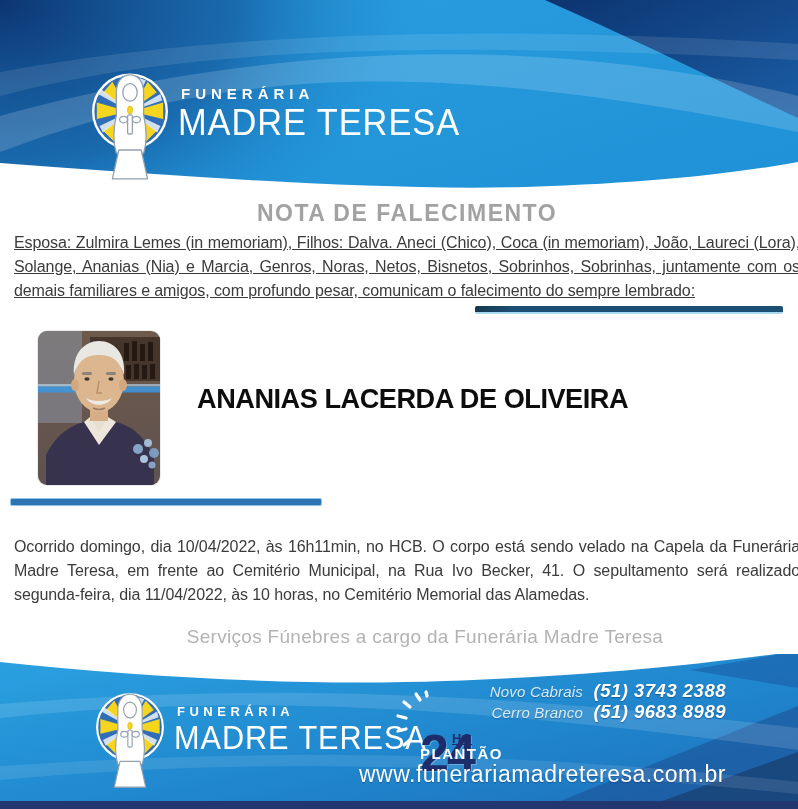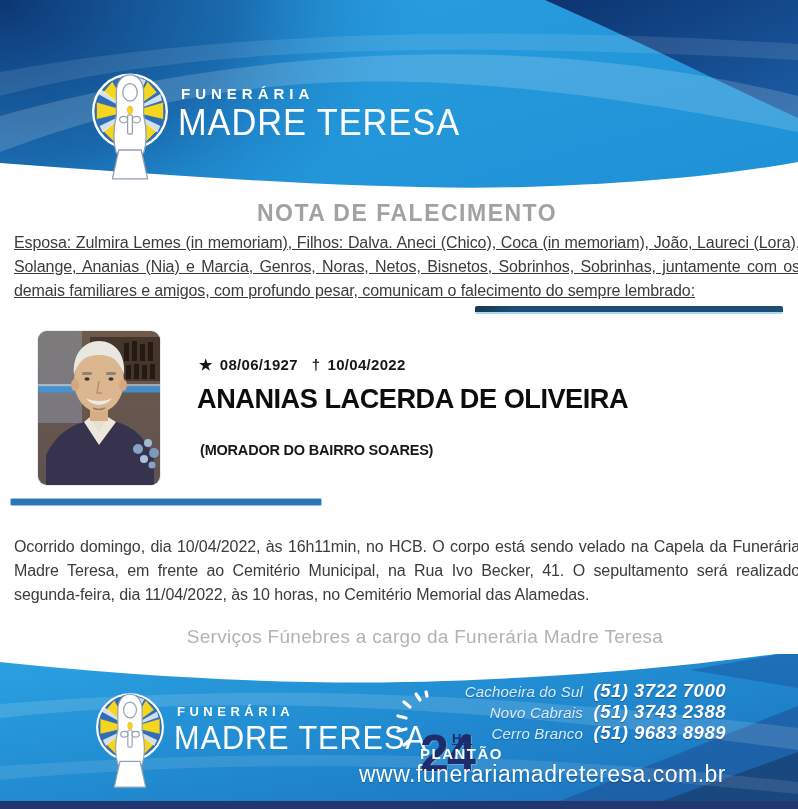--- a/index.html
+++ b/index.html
@@ -193,25 +193,21 @@
     </g>
     <g opacity=".9">
       <circle cx="100" cy="118" r="5" fill="#8fb0d2"></circle>
         <circle cx="110" cy="112" r="4" fill="#a8c6e2"></circle>
       <circle cx="116" cy="122" r="5" fill="#7fa3c9"></circle>
         <circle cx="106" cy="128" r="4" fill="#b9d2e8"></circle>
       <circle cx="114" cy="134" r="3.5" fill="#8fb0d2"></circle>
     </g>
   </svg>
 
-  <div class="abs dates">
-    <span class="glyph">★</span><span>08/06/1927</span><span class="glyph d2">†</span><span>10/04/2022</span>
-  </div>
   <div class="abs deceased-name">ANANIAS LACERDA DE OLIVEIRA</div>
-  <div class="abs sub-line sub2">(MORADOR DO BAIRRO SOARES)</div>
 
   <div class="abs divider divider-bottom"></div>
 
   <div class="abs para para2">Ocorrido domingo, dia 10/04/2022, às 16h11min, no HCB. O corpo está sendo velado na Capela da Funerária Madre Teresa, em frente ao Cemitério Municipal, na Rua Ivo Becker, 41. O sepultamento será realizado segunda-feira, dia 11/04/2022, às 10 horas, no Cemitério Memorial das Alamedas.</div>
 
   <div class="abs services">Serviços Fúnebres a cargo da Funerária Madre Teresa</div>
 
   <div class="footer">
     <svg class="abs" style="left:0;top:654px;" width="798" height="155" viewBox="0 0 798 155" preserveAspectRatio="none">
       <defs>
@@ -272,24 +268,20 @@
         <line x1="8" y1="55" x2="14" y2="50"></line>
         <line x1="30" y1="2" x2="31" y2="6"></line>
       </g>
     </svg>
     <div class="abs badge-24">24</div>
     <div class="abs badge-hs">HS</div>
     <div class="abs badge-plantao">PLANTÃO</div>
 
     <div class="abs footer-phones">
       <div>
-        <span class="city">Cachoeira do Sul</span>
-        <span class="num">(51) 3722 7000</span>
-      </div>
-      <div>
         <span class="city">Novo Cabrais</span>
         <span class="num">(51) 3743 2388</span>
       </div>
       <div>
         <span class="city">Cerro Branco</span>
         <span class="num">(51) 9683 8989</span>
       </div>
     </div>
     <div class="abs website">www.funerariamadreteresa.com.br</div>
   </div>

